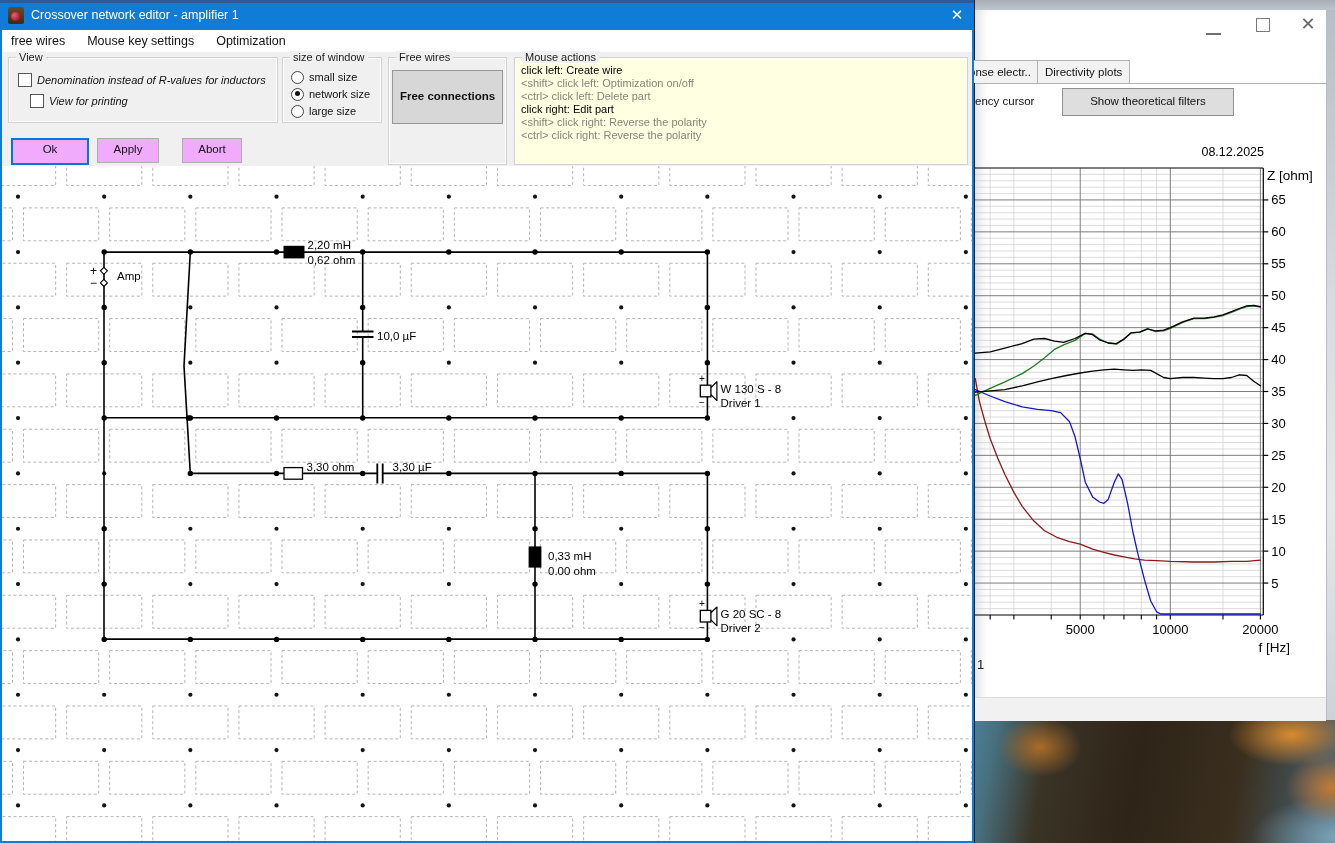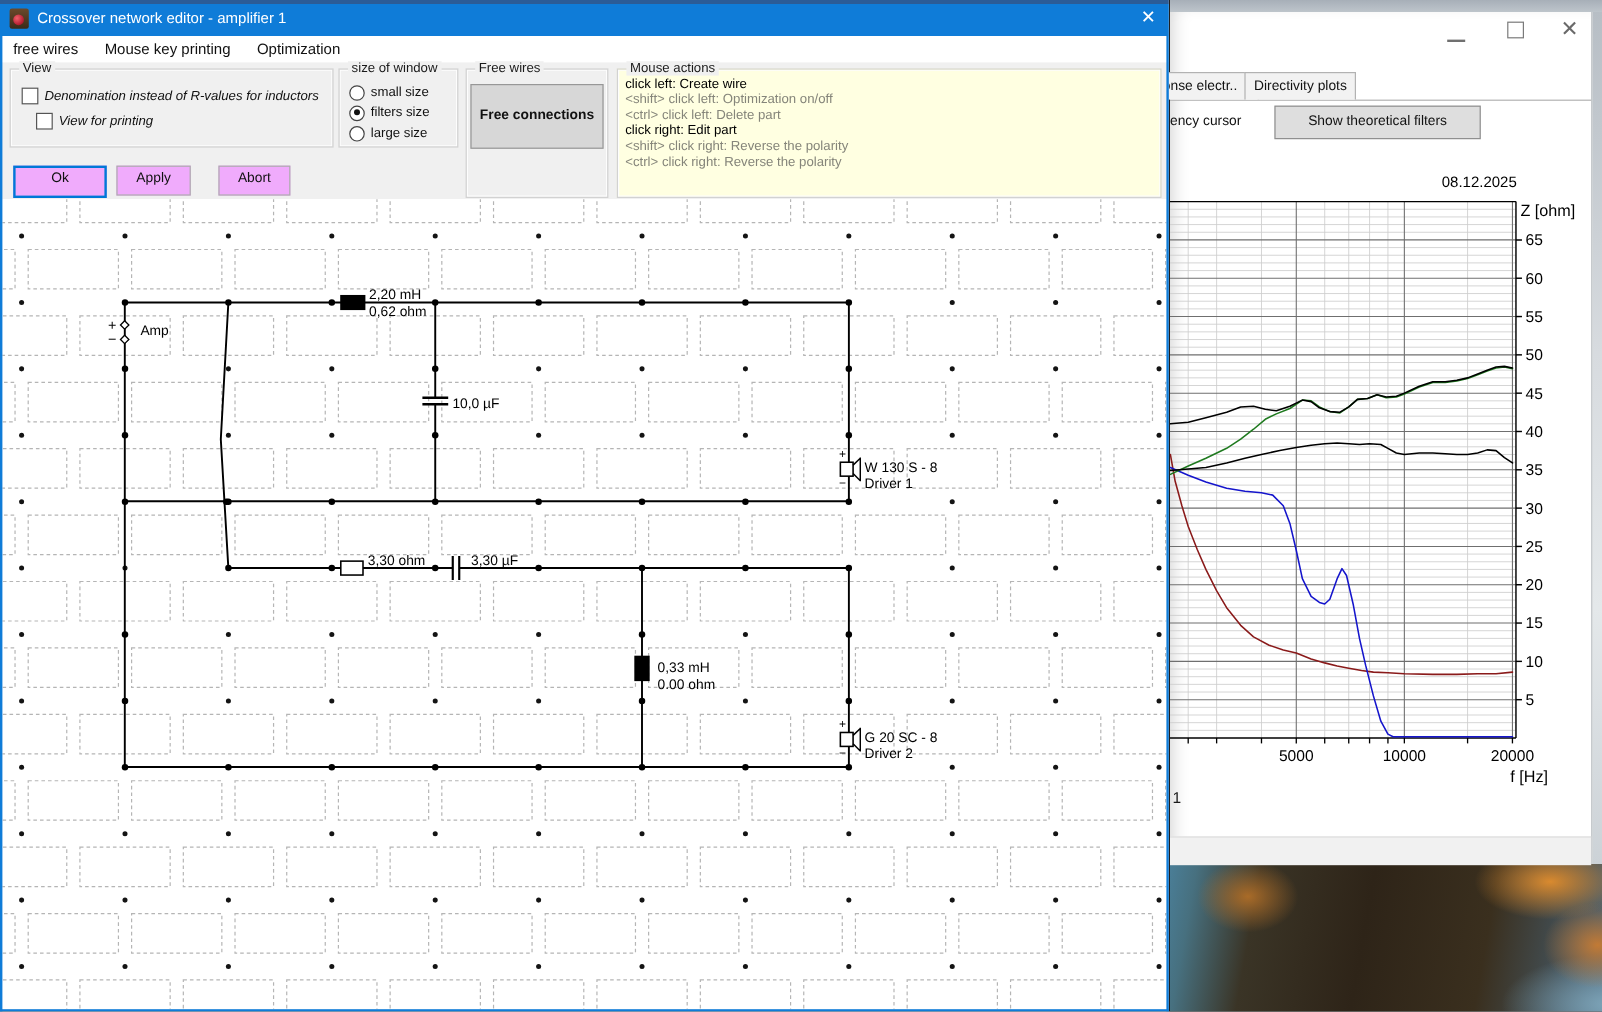--- a/index.html
+++ b/index.html
@@ -239,21 +239,21 @@
 </div>
 
 <div id="editor" class="abs">
   <div id="titlebar" class="abs">
     <div id="ed-icon" class="abs"></div>
     <div id="ed-title" class="abs">Crossover network editor - amplifier 1</div>
     <div id="ed-close" class="abs">✕</div>
   </div>
   <div id="menubar" class="abs">
     <div class="menu-item">free wires</div>
-    <div class="menu-item">Mouse key printing</div>
+    <div class="menu-item">Mouse key settings</div>
     <div class="menu-item">Optimization</div>
   </div>
 
   <div id="panel" class="abs">
     <div id="grp-view" class="group">
       <div class="group-label">View</div>
       <div class="chk-row" style="top:15px;">
         <div class="chk-box"></div>
         <div class="chk-label">Denomination instead of R-values for inductors</div>
       </div>
@@ -264,21 +264,21 @@
     </div>
 
     <div id="grp-size" class="group">
       <div class="group-label">size of window</div>
       <div class="radio-row" style="top:12px;">
         <div class="radio"></div>
         <div class="chk-label">small size</div>
       </div>
       <div class="radio-row" style="top:29px;">
         <div class="radio sel"></div>
-        <div class="chk-label">filters size</div>
+        <div class="chk-label">network size</div>
       </div>
       <div class="radio-row" style="top:46px;">
         <div class="radio"></div>
         <div class="chk-label">large size</div>
       </div>
     </div>
 
     <div id="grp-free" class="group">
       <div class="group-label">Free wires</div>
       <div id="btn-freeconn">Free connections</div>

